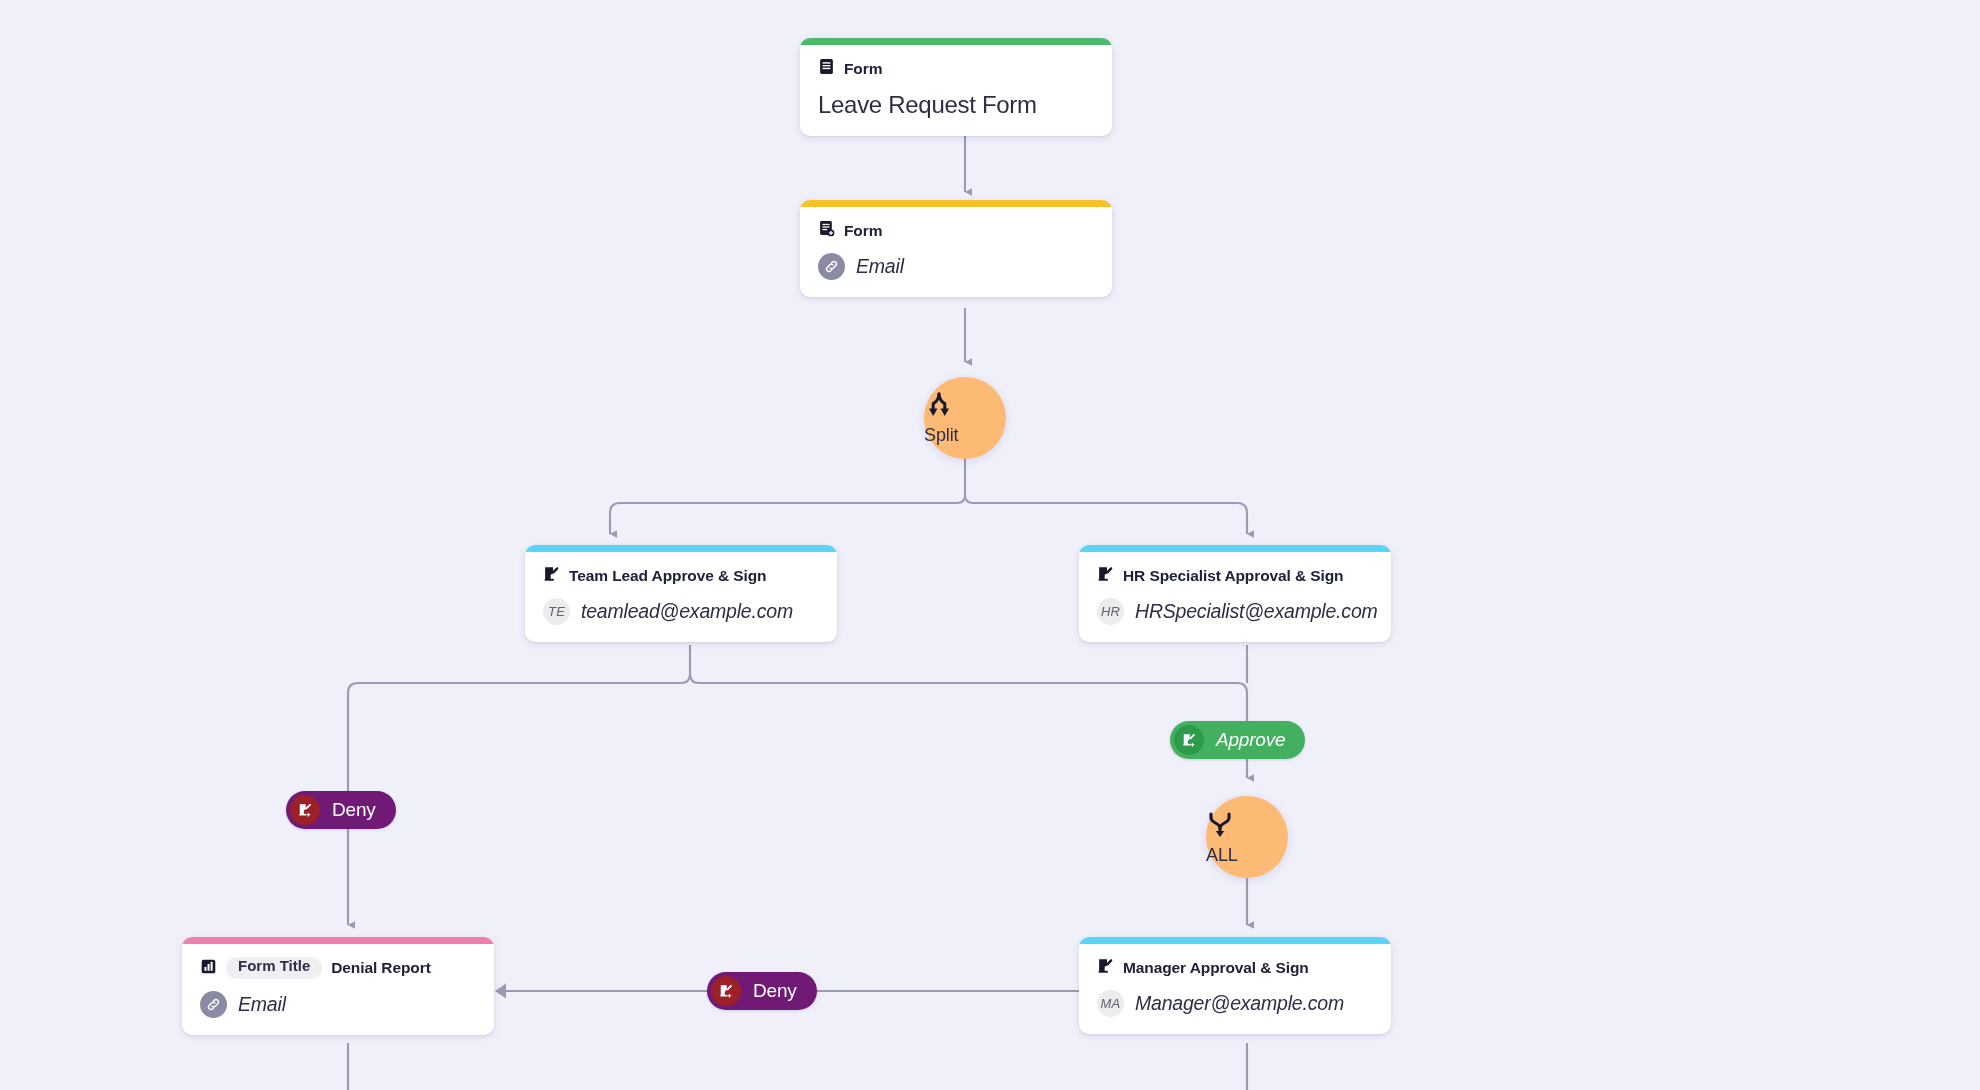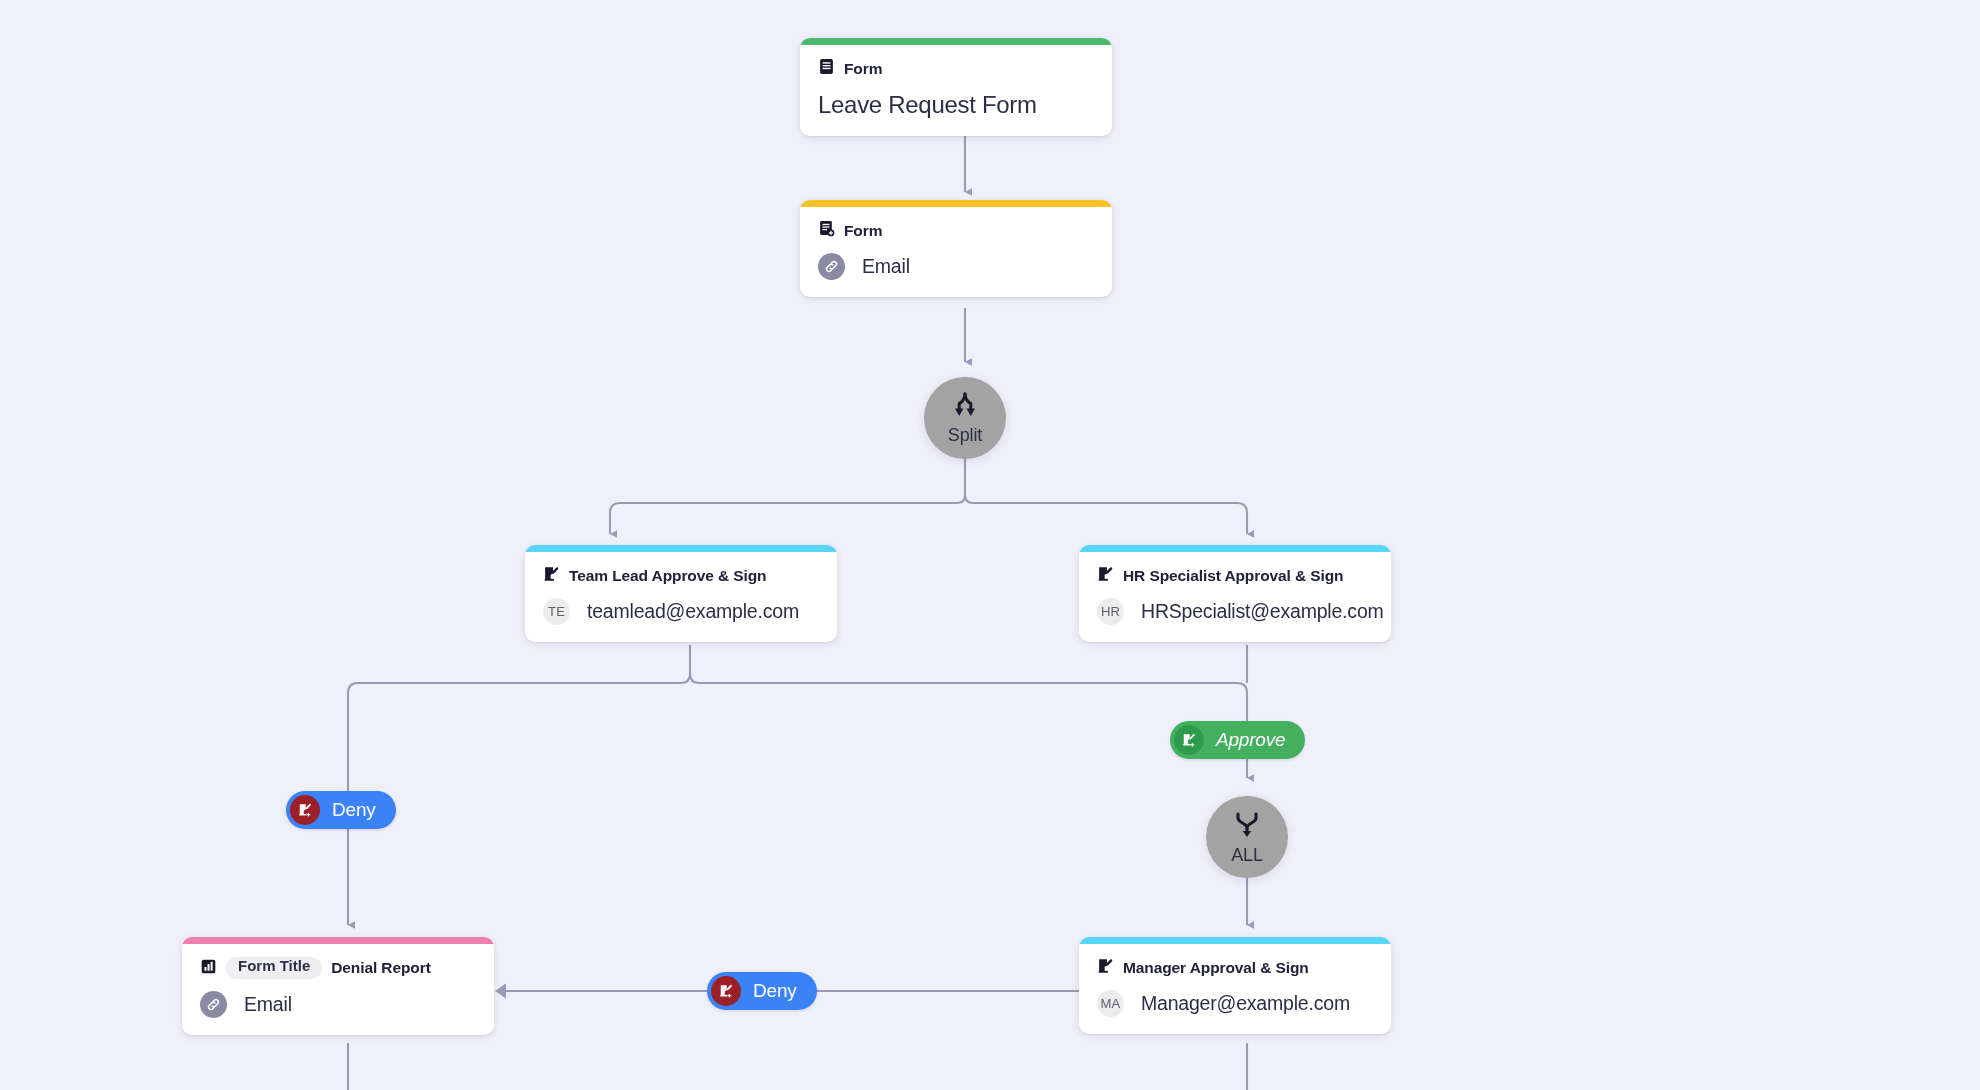--- a/index.html
+++ b/index.html
@@ -62,21 +62,22 @@
   .node-title-main {
     font-size: 24px;
     color: #2c2e45;
     font-weight: normal;
     letter-spacing: -0.3px;
     white-space: nowrap;
   }
   .node-sub {
     display: flex;
     align-items: center;
-    gap: 17px;
+    gap: 11px;
+    font-style: italic;
   }
   .node-sub-text {
     font-size: 19.5px;
     color: #2c2e45;
     letter-spacing: -0.2px;
     white-space: nowrap;
   }
 
   
   .avatar {
@@ -114,25 +115,25 @@
     padding: 0 12px 5px 12px;
     white-space: nowrap;
   }
 
   
   .circle-node {
     position: absolute;
     width: 82px;
     height: 82px;
     border-radius: 50%;
-    background: #a3a3a3;
+    background: #fdba74;
     box-shadow: 0 2px 8px rgba(60,60,110,0.14);
     display: flex;
     flex-direction: column;
-    align-items: center;
+    align-items: flex-start;
     justify-content: center;
     gap: 3px;
   }
   .circle-label {
     font-size: 18px;
     color: #2c2e45;
     letter-spacing: -0.1px;
     line-height: 1;
   }
 
@@ -157,21 +158,21 @@
     flex: 0 0 auto;
   }
   .cond-pill .cond-text {
     color: #ffffff;
     font-size: 19px;
     letter-spacing: -0.2px;
     white-space: nowrap;
   }
   .cond-approve { background: #43b05f; }
   .cond-approve .badge-circle { background: #2e9a4c; }
-  .cond-deny { background: #3b82f6; }
+  .cond-deny { background: #701a75; }
   .cond-deny .badge-circle { background: #9c2027; }
 </style>
 </head>
 <body>
 
 <div id="canvas">
 
   <svg id="edges" viewBox="0 0 1980 1090" width="1980" height="1090">
     <defs>
       <marker id="arrowhead" markerWidth="9" markerHeight="9" refX="4.2" refY="7.6" orient="auto" markerUnits="userSpaceOnUse">

